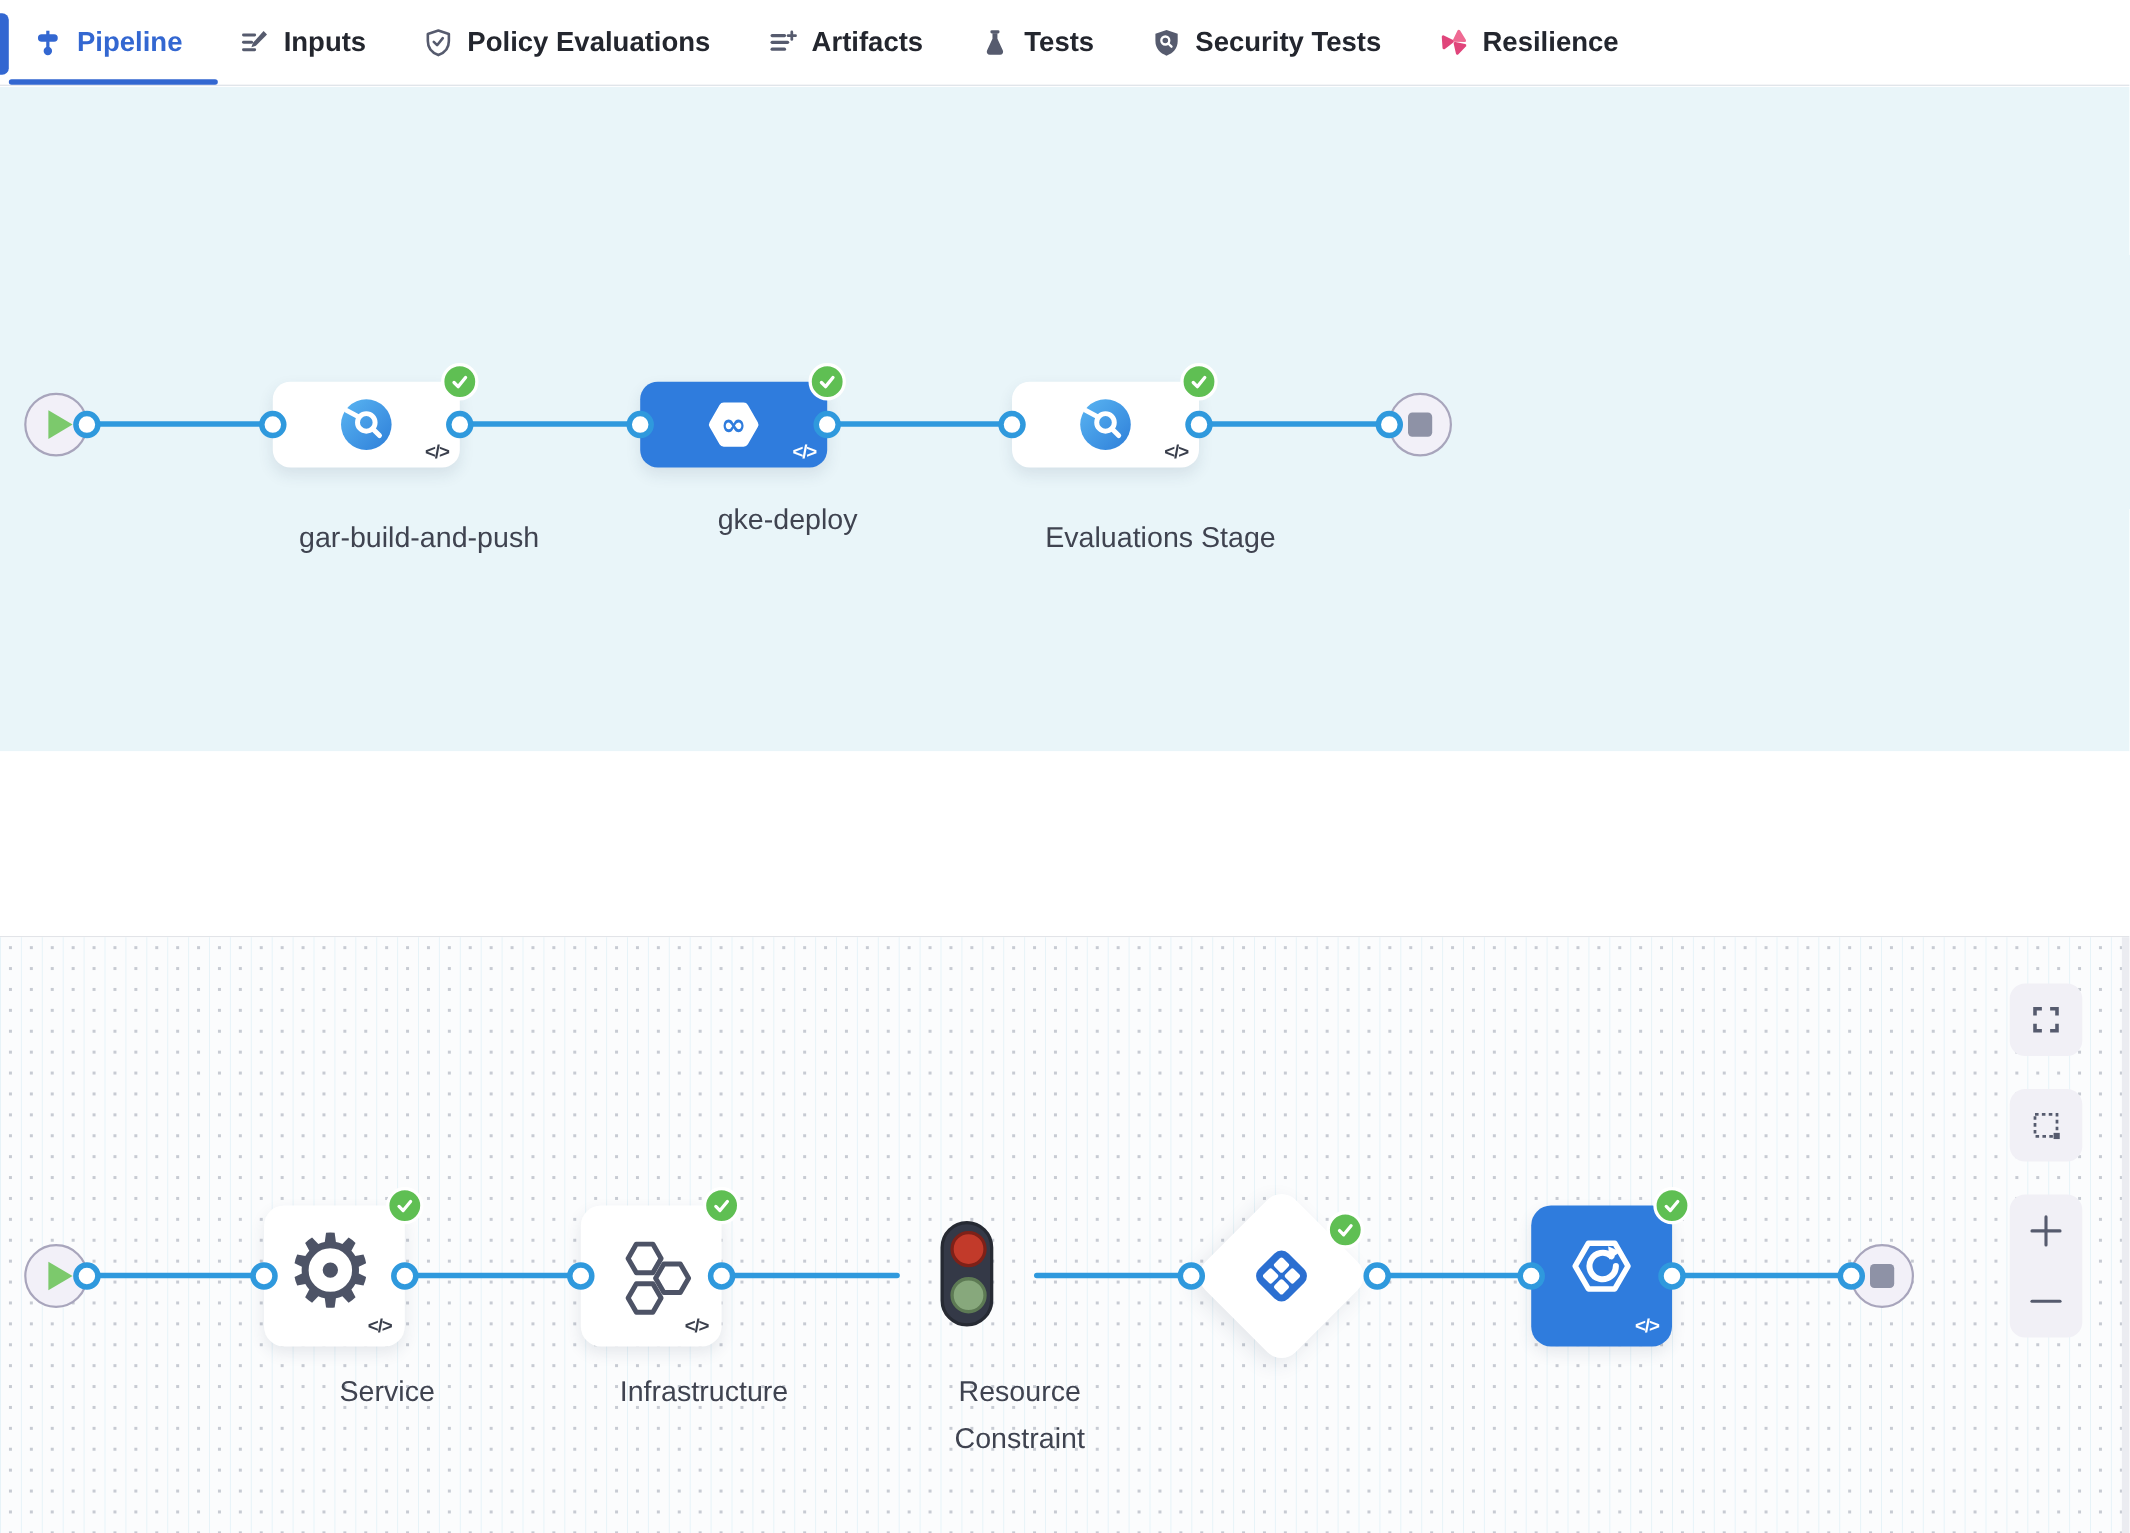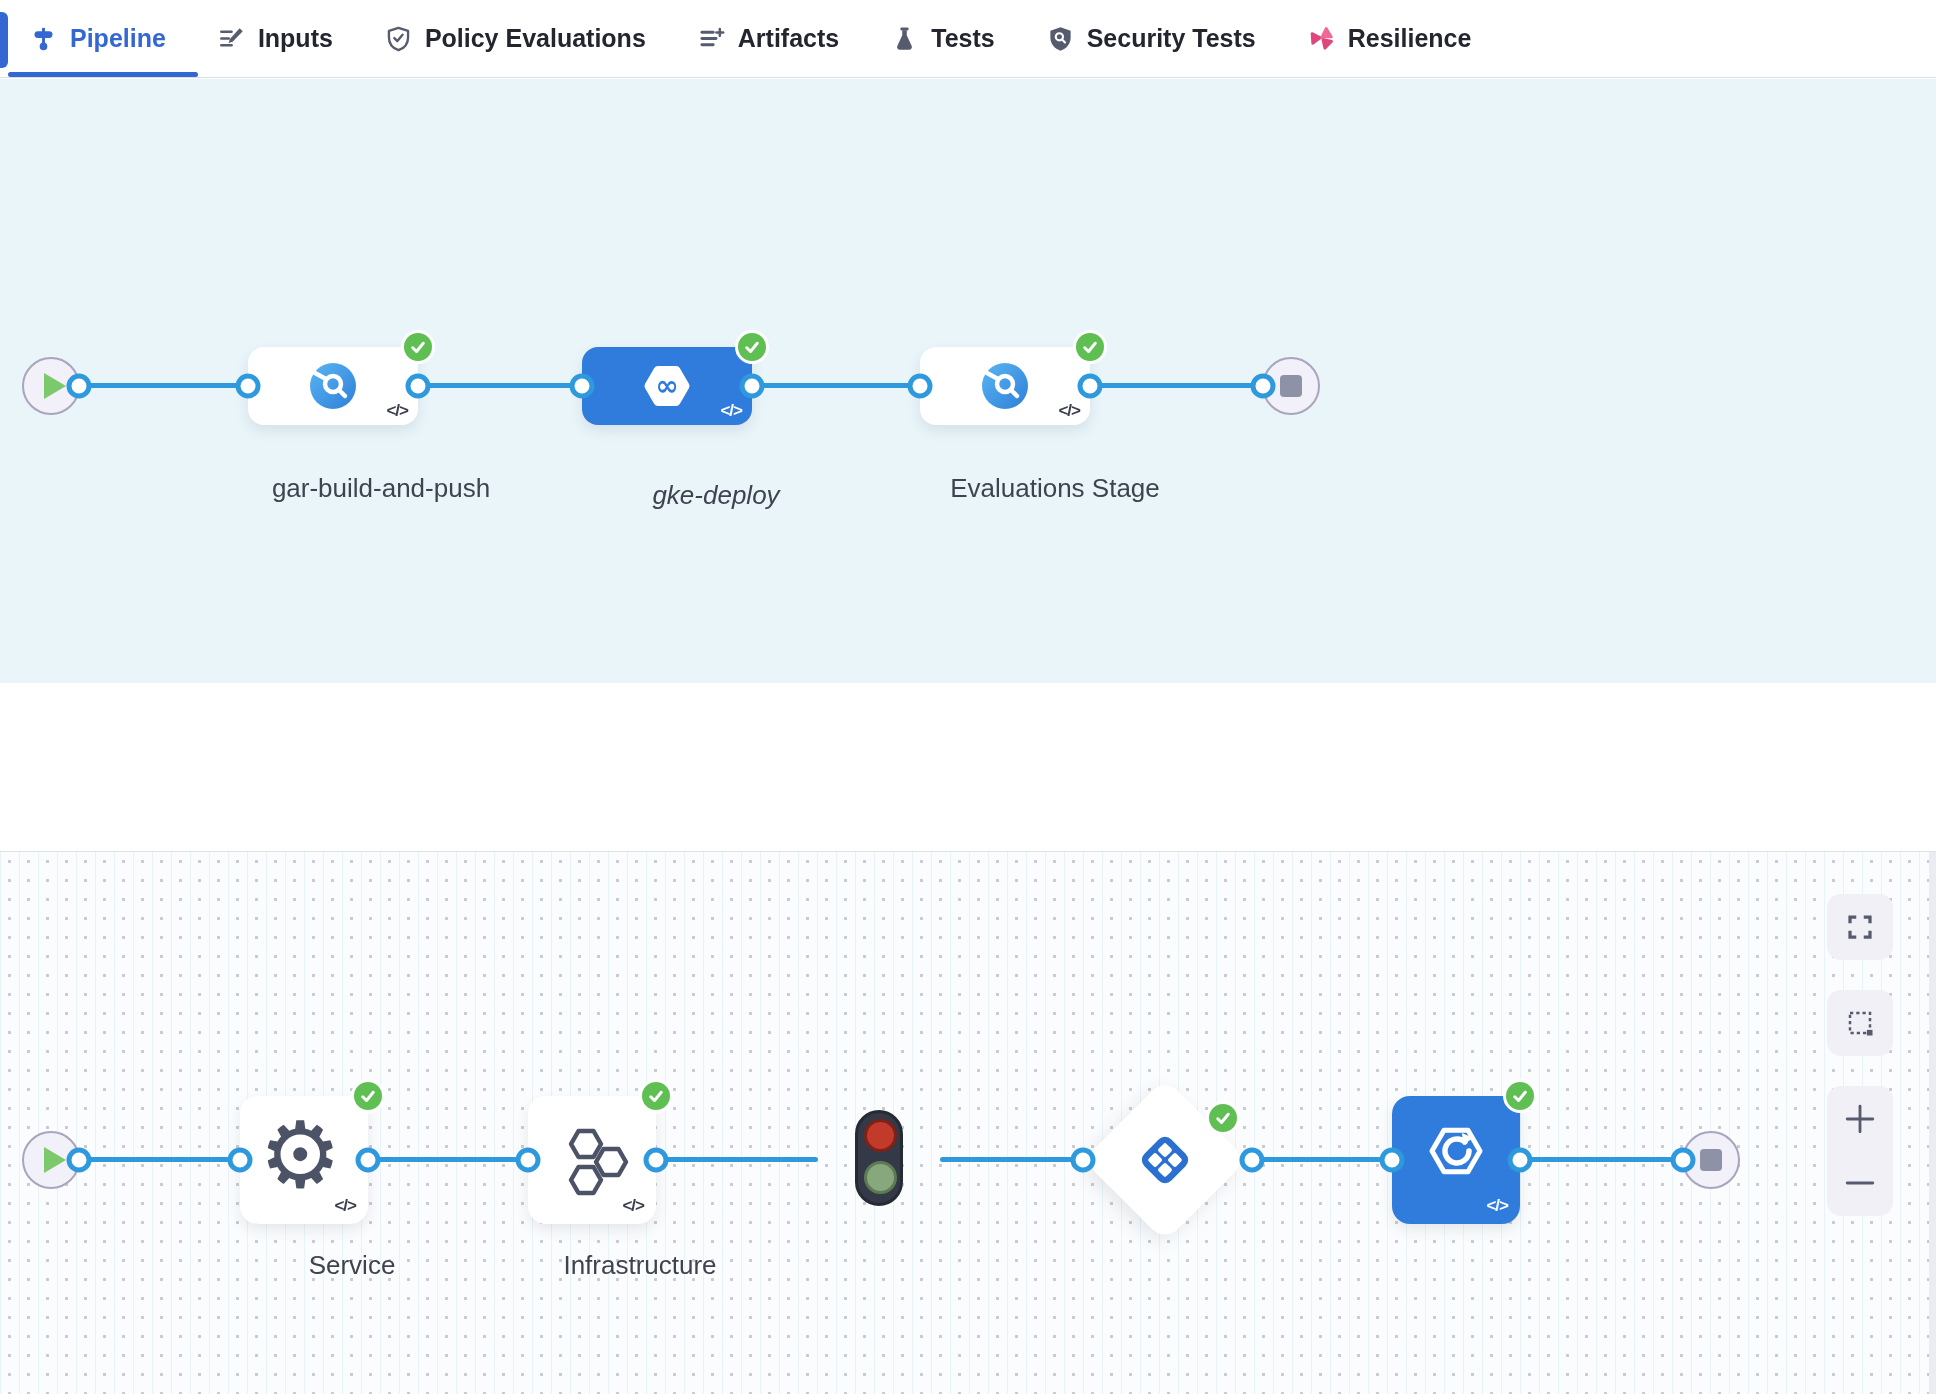--- a/index.html
+++ b/index.html
@@ -238,21 +238,21 @@
     <div class="port" style="left:79px;top:307px;"></div>
     <div class="port" style="left:248px;top:307px;"></div>
     <div class="port" style="left:418px;top:307px;"></div>
     <div class="port" style="left:582px;top:307px;"></div>
     <div class="port" style="left:752px;top:307px;"></div>
     <div class="port" style="left:920px;top:307px;"></div>
     <div class="port" style="left:1090px;top:307px;"></div>
     <div class="port" style="left:1263px;top:307px;"></div>
 
     <div class="node-label" style="left:223px;top:388px;">gar-build-and-push</div>
-    <div class="node-label" style="left:558px;top:395px;font-style:italic;">gke-deploy</div>
+    <div class="node-label" style="left:558px;top:372px;">gke-deploy</div>
     <div class="node-label" style="left:897px;top:388px;">Evaluations Stage</div>
   </div>
 
   <div id="summary">
 
     <div id="divider1"></div>
 
   </div>
 
   <div id="exec-canvas"></div>
@@ -339,20 +339,21 @@
   <div class="port" style="left:528px;top:1160px;"></div>
   <div class="port" style="left:656px;top:1160px;"></div>
   <div class="port" style="left:1083px;top:1160px;"></div>
   <div class="port" style="left:1252px;top:1160px;"></div>
   <div class="port" style="left:1392px;top:1160px;"></div>
   <div class="port" style="left:1520px;top:1160px;"></div>
   <div class="port" style="left:1683px;top:1160px;"></div>
 
   <div class="node-label" style="left:194px;top:1244px;">Service</div>
   <div class="node-label" style="left:482px;top:1244px;">Infrastructure</div>
+  <div class="node-label" style="left:769px;top:1244px;">Resource Constraint</div>
 
   <div class="ctrl" style="top:894px;height:66px;">
     <svg width="30" height="30" viewBox="0 0 24 24">
       <g fill="none" stroke="#565b6e" stroke-width="2.6">
         <path d="M4 9 V4 H9"></path>
           <path d="M15 4 H20 V9"></path>
           <path d="M20 15 V20 H15"></path>
           <path d="M9 20 H4 V15"></path>
       </g>
     </svg>

